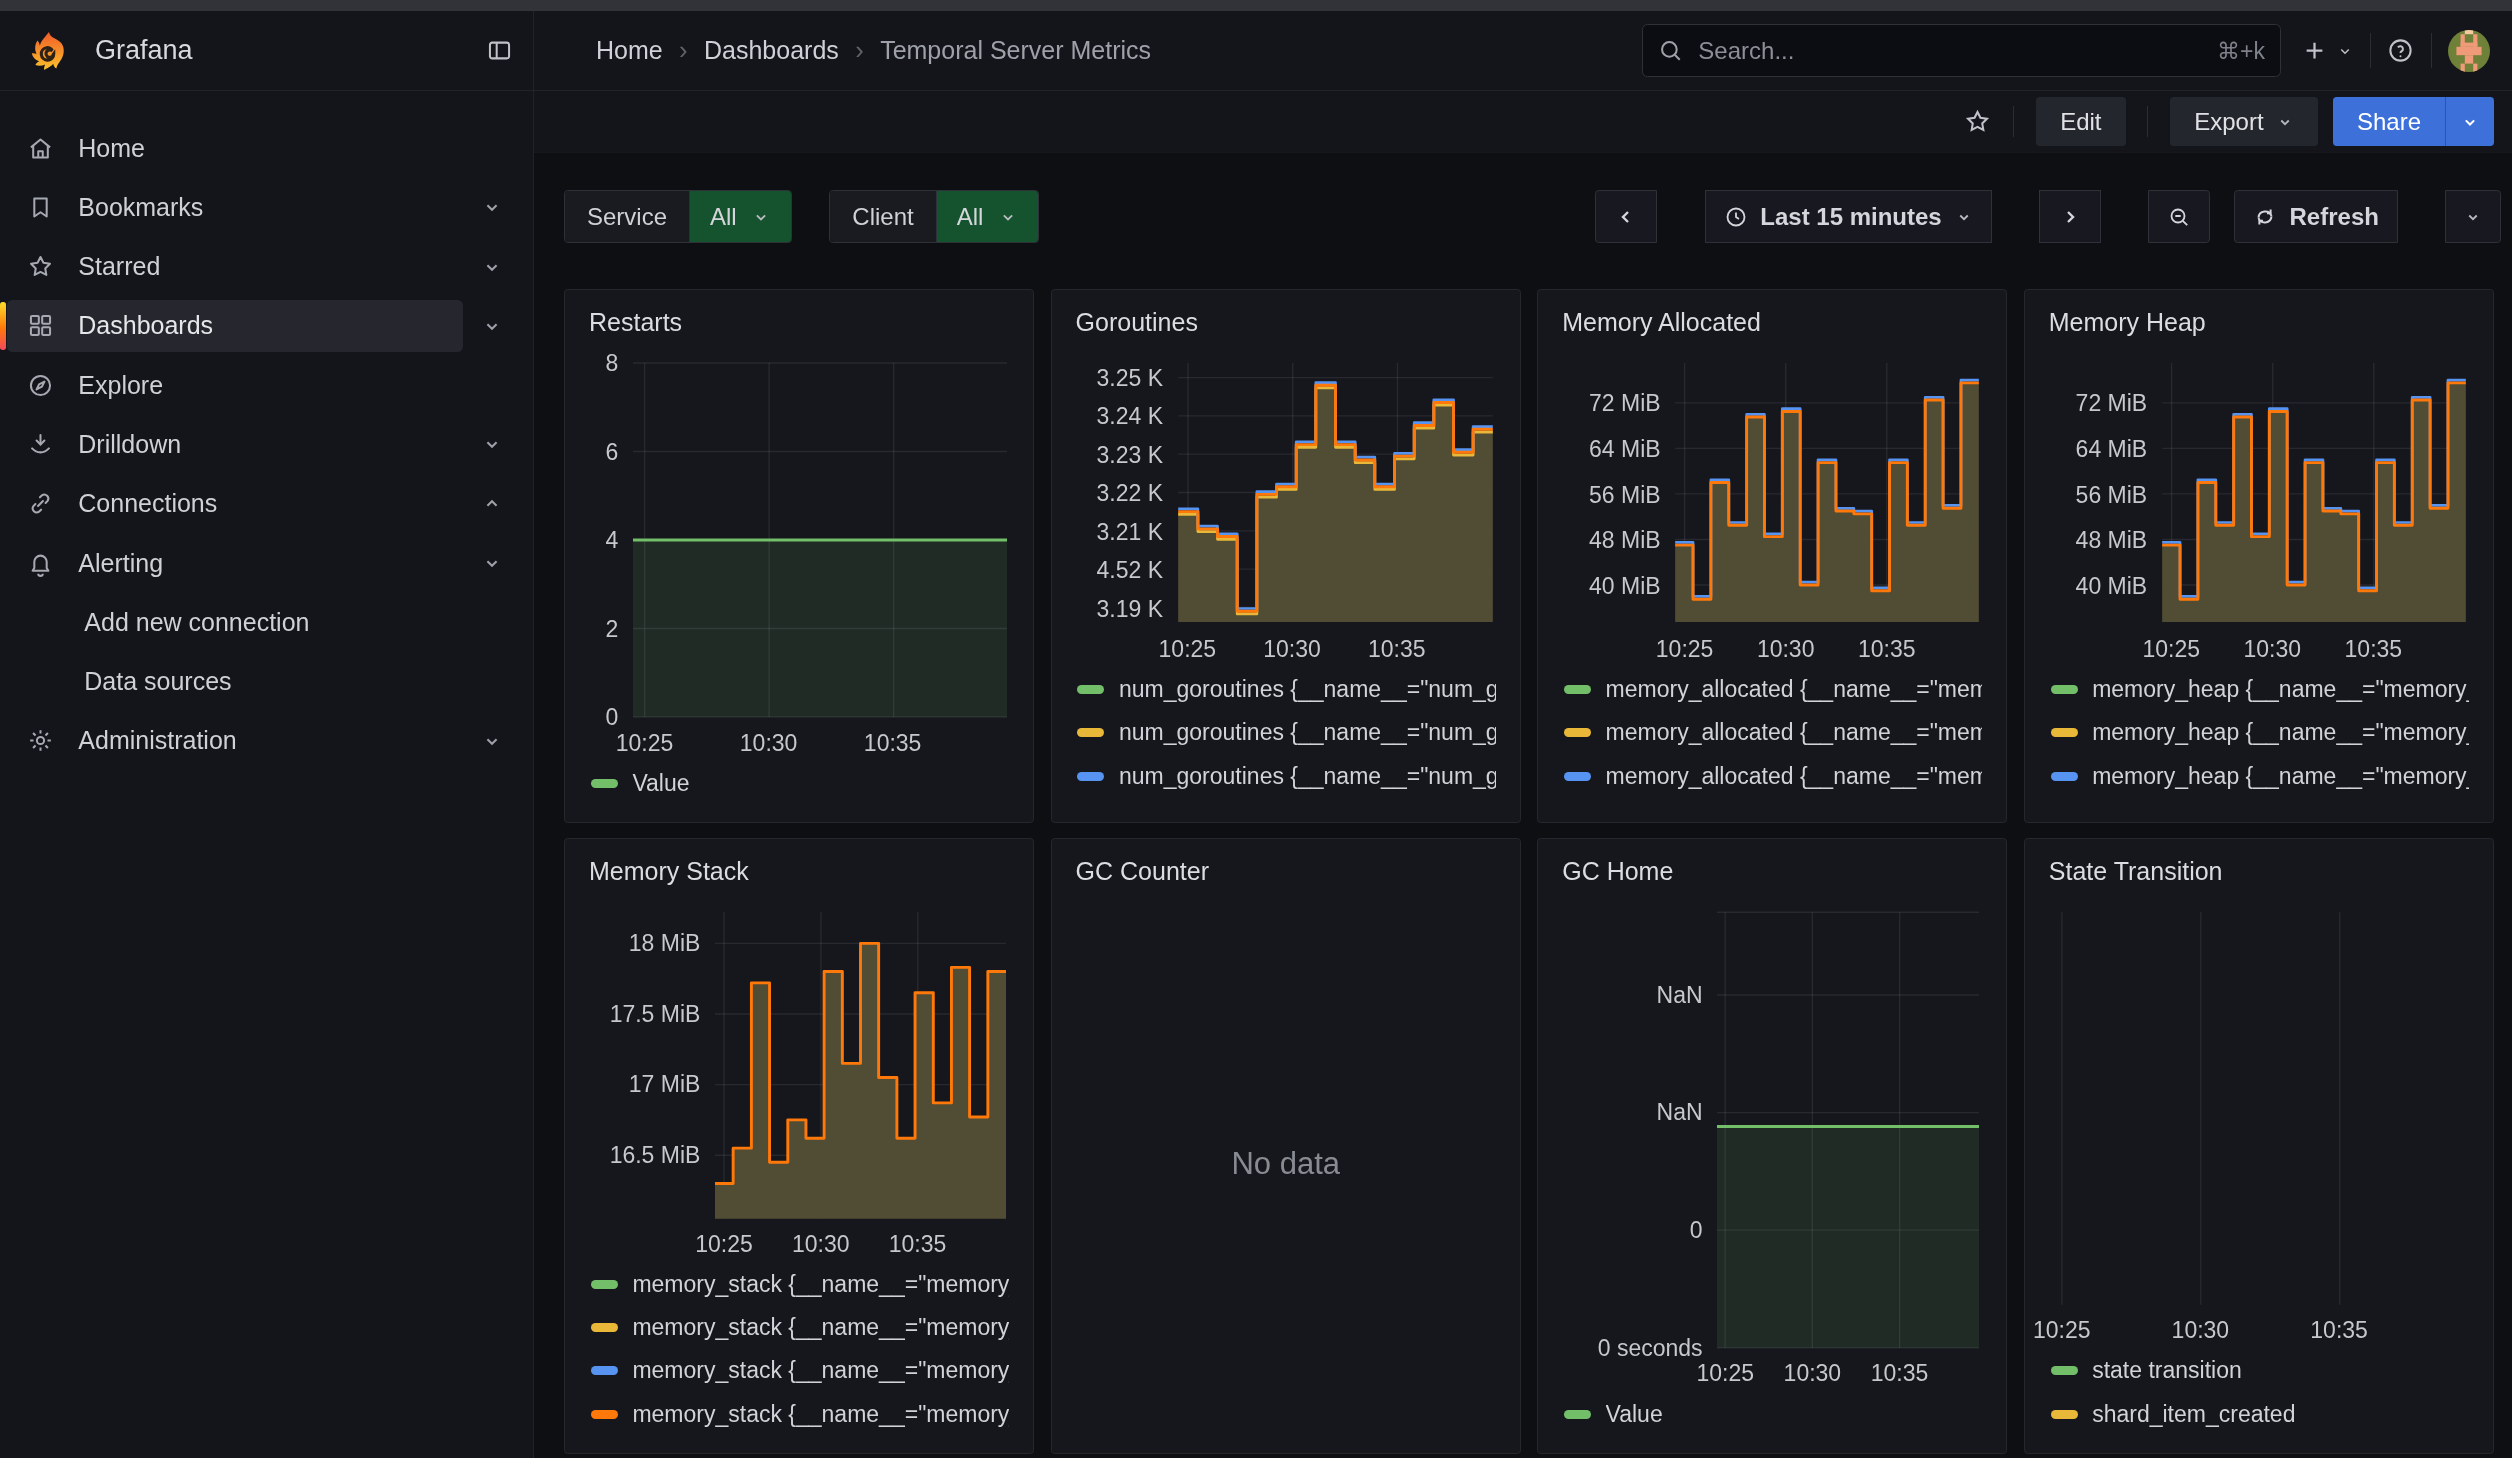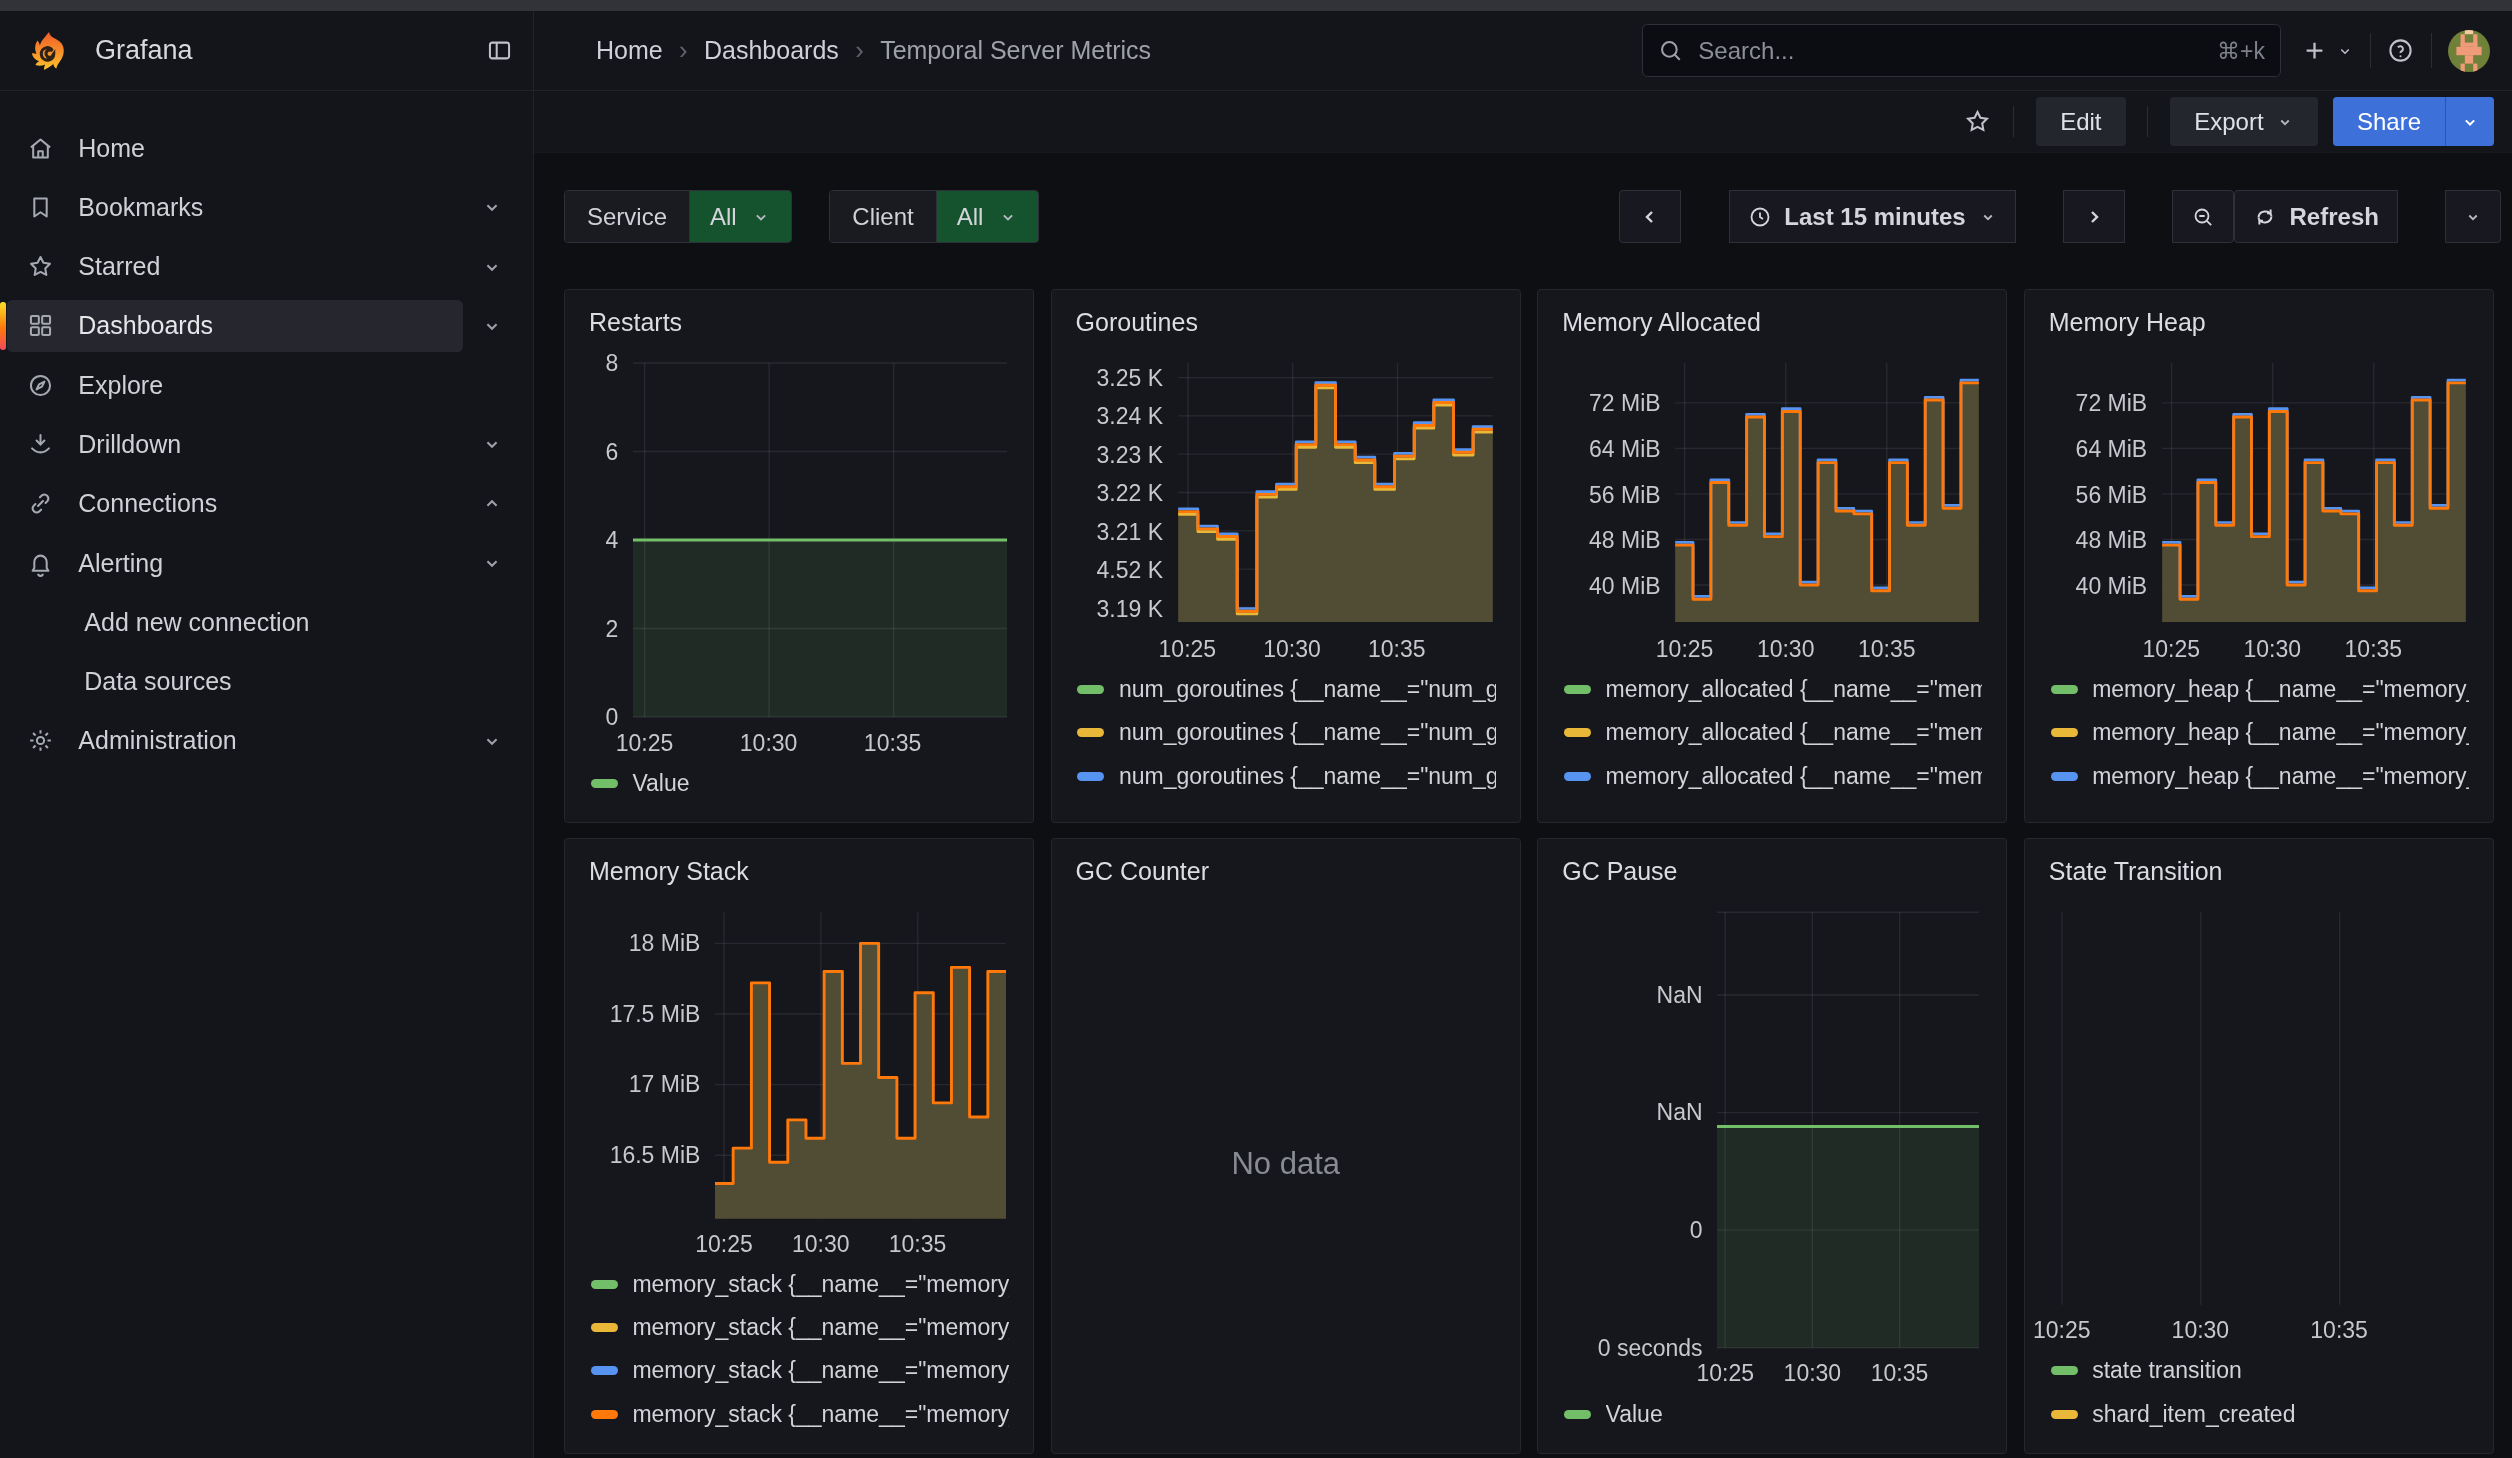--- a/index.html
+++ b/index.html
@@ -85,21 +85,21 @@
   .time-controls { margin-left:auto; display:flex; align-items:center; }
   .tc-group { display:flex;gap:48px; }
   .tc-btn { height:53px; background:#181920; border:0.9px solid #2f3138; color:#d5d6db;
             display:inline-flex; align-items:center; justify-content:center; gap:12.8px;
             padding:0 18px; cursor:pointer; font-family:"Liberation Sans",sans-serif;
             font-size:24px; font-weight:600; margin-left:-0.9px; }
   .tc-btn svg { width:24px; height:24px; }
   .tc-btn .chev { width:18px; height:18px; color:#b7b9bf; }
   .tc-group .tc-btn:first-child { border-radius:3.7px 0 0 3.7px; margin-left:0; }
   .tc-group .tc-btn:last-child { border-radius:0 3.7px 3.7px 0; }
-  .refresh-group { }
+  .refresh-group { margin-left:24px; }
   
   .dash { display:grid; grid-template-columns:repeat(4,1fr); grid-template-rows:534px 616px;
           gap:14.6px 16.4px; padding:45px 18px 0 30px; }
   .panel { background:#16171d; border:0.9px solid #26272d; border-radius:3.7px;
            padding:16.4px 24px 12.8px; display:flex; flex-direction:column; overflow:hidden;
            position:relative; }
   .panel-title { font-size:25px; font-weight:500; color:#dcdde2; line-height:33px; cursor:pointer; }
   .chart { position:relative; flex:1; min-height:0; margin:24px 0 1.8px; }
   .y-axis { position:absolute; left:0; top:0; bottom:0; }
   .y-tick { position:absolute; right:14.6px; transform:translateY(-50%); color:#c7c8ce;
@@ -674,21 +674,21 @@
                 <span class="swatch" style="background: rgb(255, 120, 10);"></span>
                 <span class="legend-label">memory_stack {__name__="memory_s</span>
               </li>
             </ul>
           </section>
           <section class="panel">
             <h2 class="panel-title">GC Counter</h2>
             <div class="no-data">No data</div>
           </section>
           <section class="panel">
-            <h2 class="panel-title">GC Pause</h2>
+            <h2 class="panel-title">GC Home</h2>
             <div class="chart">
               <div class="y-axis" style="width: 155px;">
                 <span class="y-tick" style="top: 0%;"></span>
                 <span class="y-tick" style="top: 19%;">NaN</span>
                 <span class="y-tick" style="top: 46%;">NaN</span>
                 <span class="y-tick" style="top: 73%;">0</span>
                 <span class="y-tick" style="top: 100%;">0 seconds</span>
               </div>
               <div class="plot" style="left: 155px;">
                 <svg width="262" height="436" viewBox="0 0 287 477">

